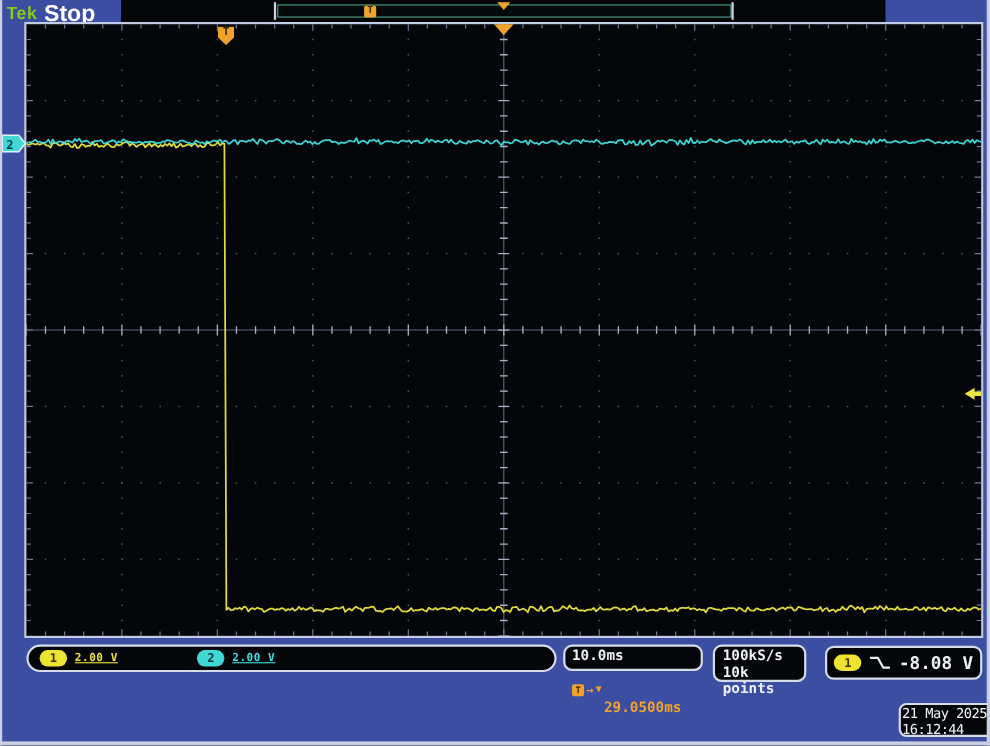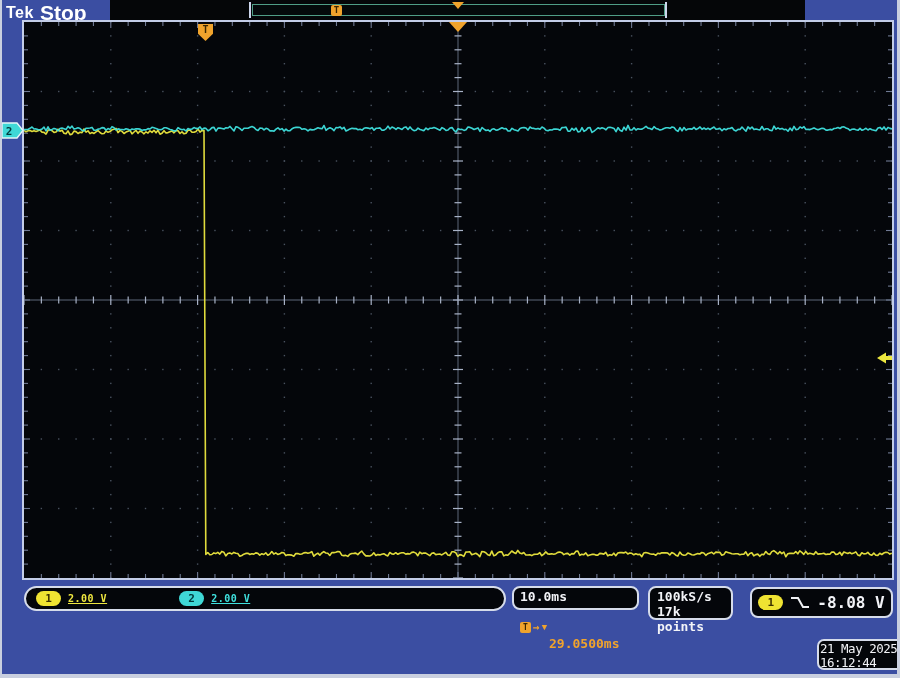--- a/index.html
+++ b/index.html
@@ -6,21 +6,21 @@
   .scope{
     position:relative;width:900px;height:678px;overflow:hidden;
     background:#3b4ea2;
     font-family:"DejaVu Sans Mono", monospace;
   }
   .photo-edge{
     position:absolute;inset:0;pointer-events:none;z-index:50;
     border-left:2px solid #c9cfdf;border-right:3px solid #c9cfdf;border-bottom:4px solid #c9cfdf;
   }
   
-  .brand{position:absolute;left:6px;top:4px;color:#ffffff;font-family:"Liberation Sans",sans-serif;
+  .brand{position:absolute;left:6px;top:4px;color:#84cc16;font-family:"Liberation Sans",sans-serif;
     font-size:16px;font-weight:bold;letter-spacing:.5px;}
   .status{position:absolute;left:40px;top:1px;color:#ffffff;font-family:"Liberation Sans",sans-serif;
     font-size:21px;font-weight:bold;}
   .top-black{position:absolute;left:110px;top:0;width:695px;height:20px;background:#050608;}
   .record-bar{position:absolute;left:252px;top:4px;width:413px;height:12px;
     border:1px solid #4f9d85;background:#04090a;box-sizing:border-box;}
   .bracket{position:absolute;top:2px;width:2px;height:16px;background:#cdd5ec;}
   .bracket.l{left:249px;} .bracket.r{left:665px;}
   .t-badge{
     display:inline-block;background:#f0a32c;color:#3c2700;border-radius:2px;
@@ -1013,21 +1013,21 @@
     <div class="l2">
       <span class="t-badge inline">T</span>
       <span class="dly-arrow">→</span>
       <span class="dly-tri">▼</span>
       <span class="dly-val">29.0500ms</span>
     </div>
   </div>
 
   <div class="robox rate-box">
     <div>100kS/s</div>
-    <div>17k points</div>
+    <div>10k points</div>
   </div>
 
   <div class="robox trig-box">
     <span class="badge y">1</span>
     <svg width="20" height="13">
       <path d="M1 2 H8 L13 11 H19" stroke="#eef0f4" stroke-width="2" fill="none"></path>
     </svg>
     <span class="trig-level">-8.08 V</span>
   </div>
 

